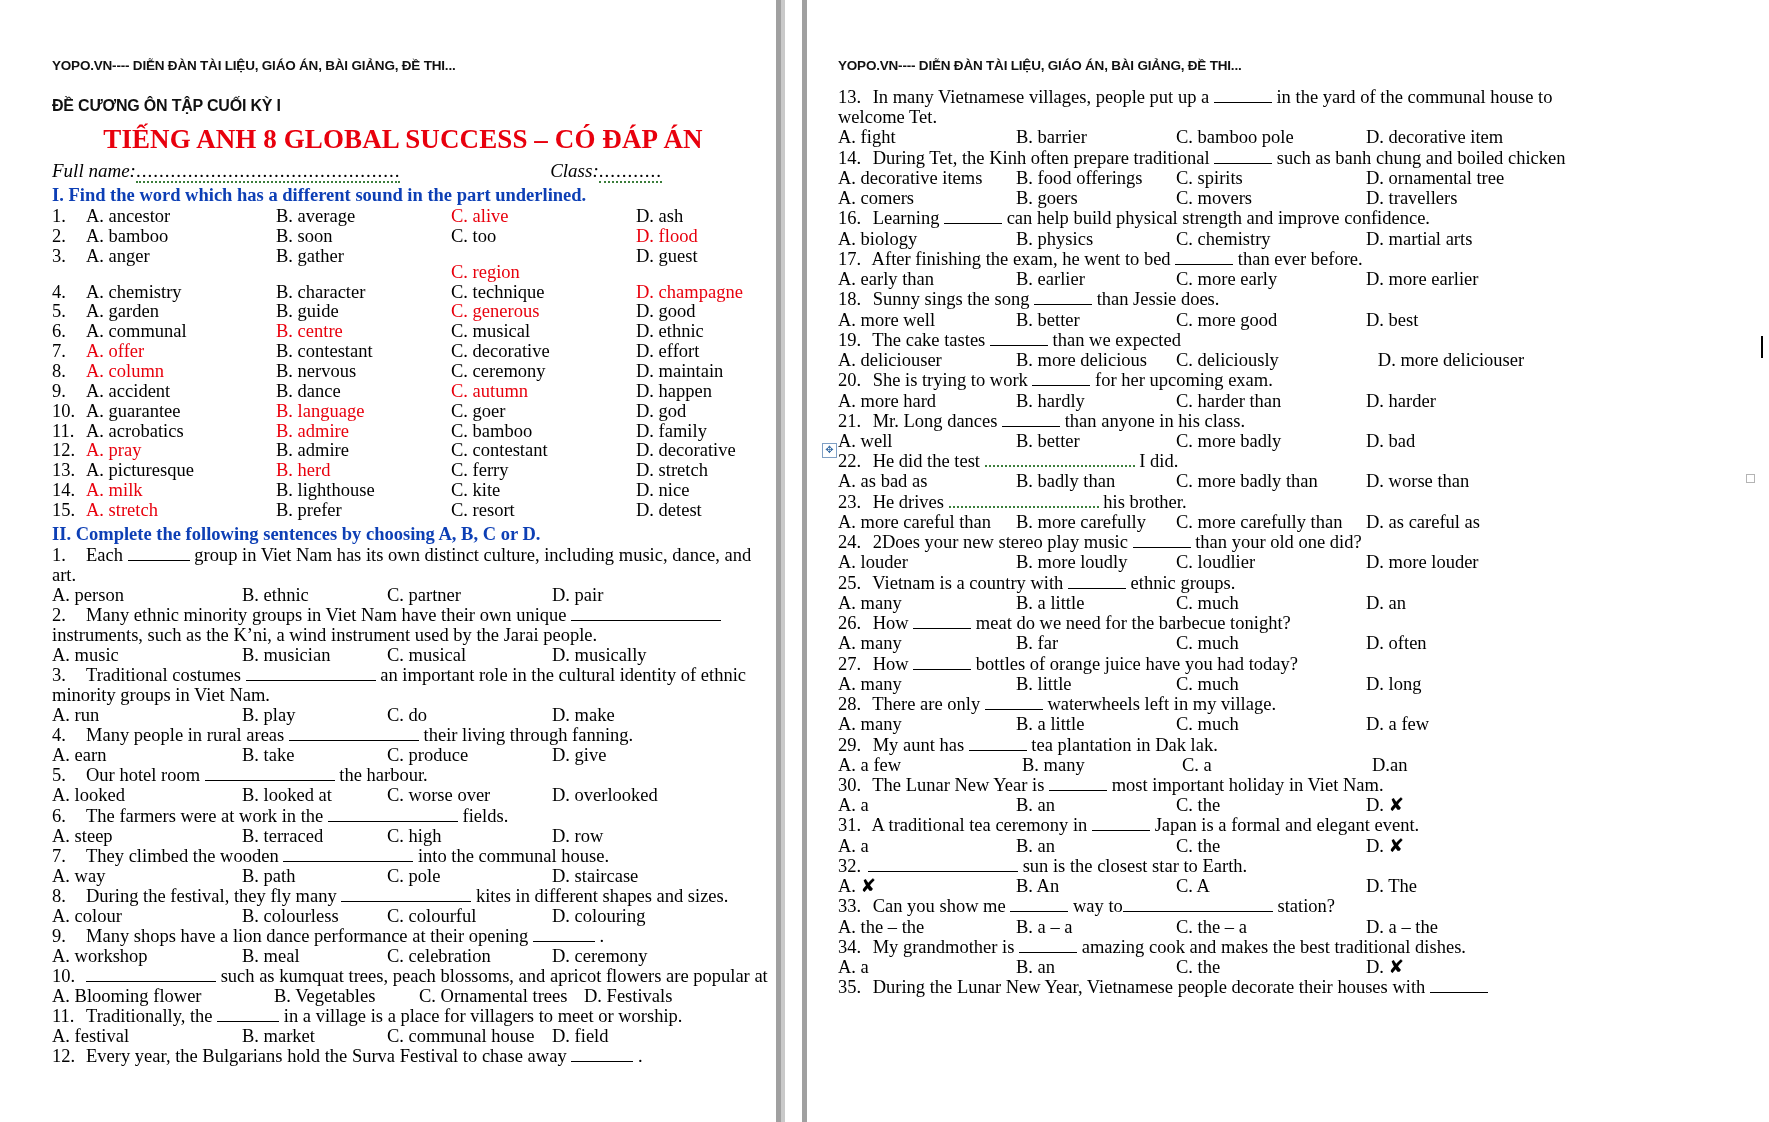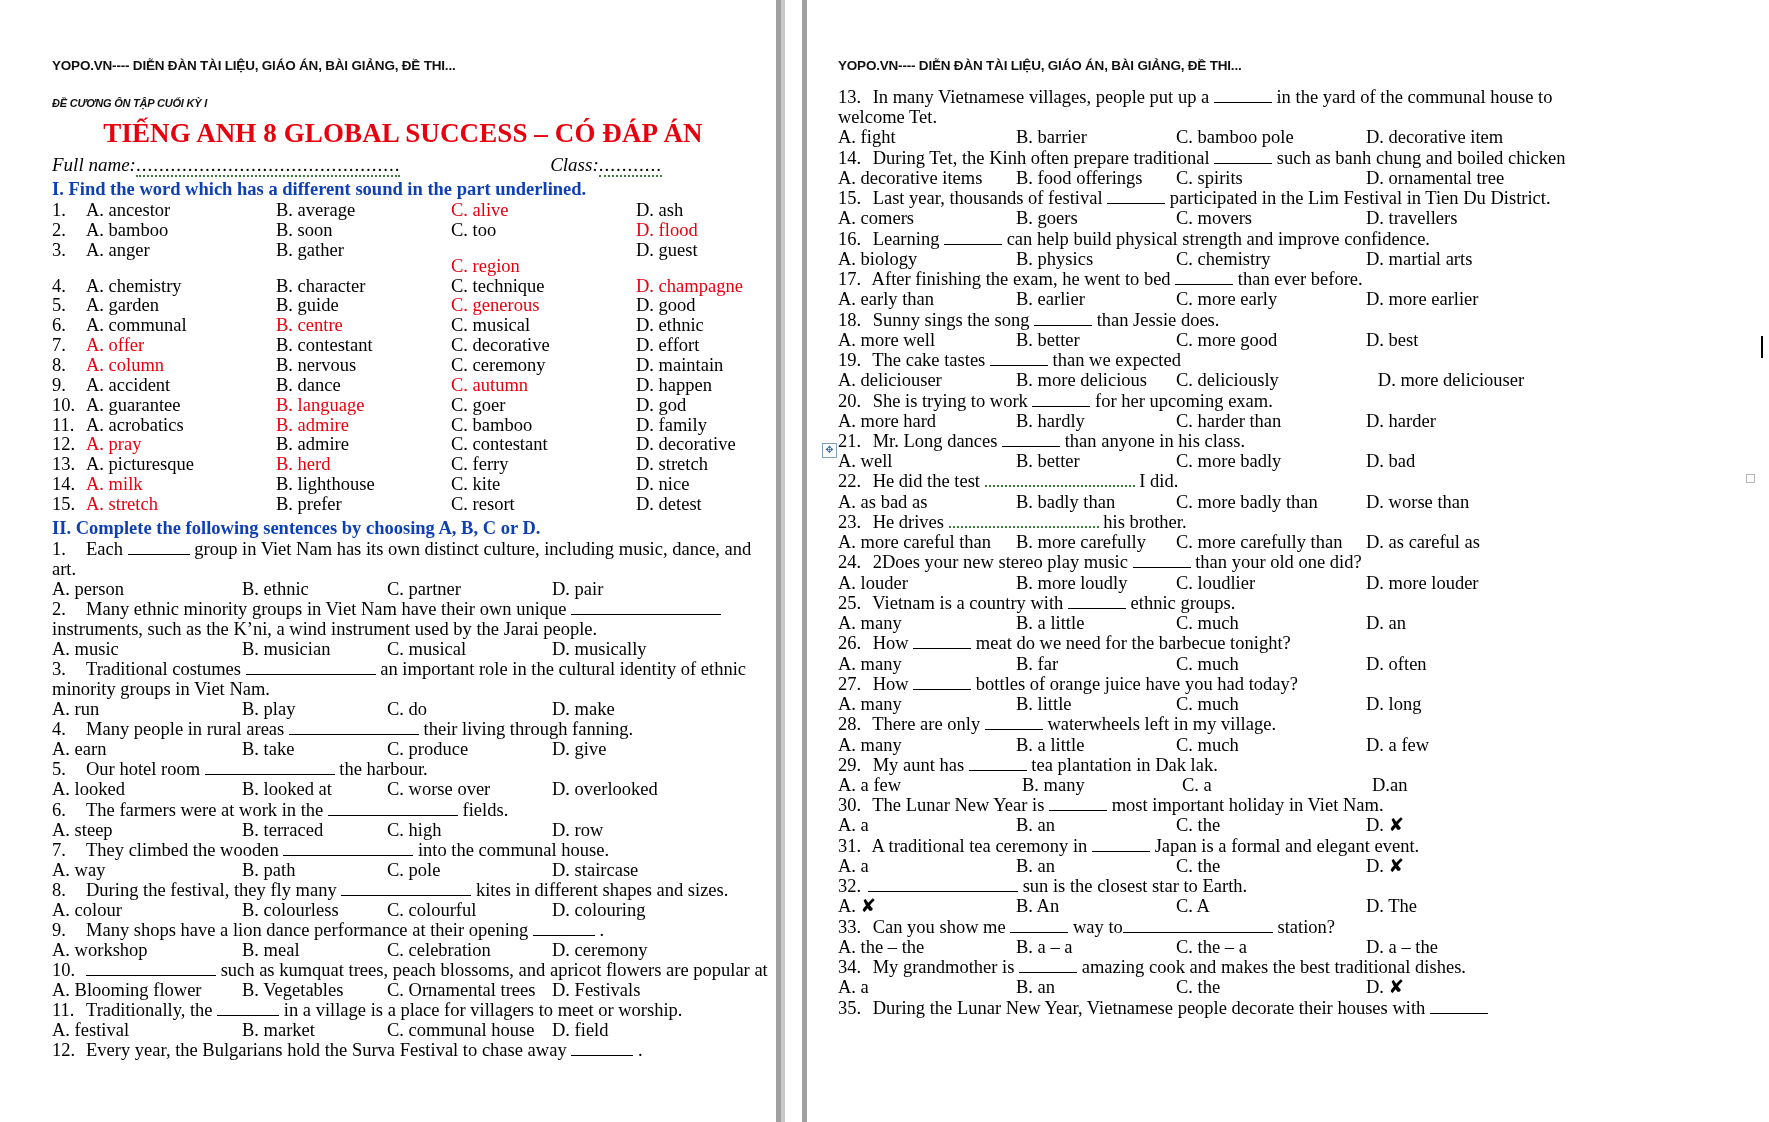--- a/index.html
+++ b/index.html
@@ -8,21 +8,21 @@
 
   
   .page{position:relative;background:#ffffff;height:1122px;box-sizing:border-box;overflow:hidden;}
   .page-left{width:772px;padding:0 18px 0 52px;}
   .gutter{width:48px;height:1122px;background:linear-gradient(to right,#ffffff 0px,#ffffff 4px,#9a9a9a 4px,#9a9a9a 9px,#c9c9c9 9px,#c9c9c9 13px,#ffffff 13px);position:relative;}
   .gutter .edge-l{position:absolute;left:4px;top:0;width:5px;height:1122px;background:#a0a0a0;}
   .gutter .edge-r{position:absolute;left:30px;top:0;width:5px;height:1122px;background:#a0a0a0;}
   .page-right{width:949px;padding:0 18px 0 18px;}
 
   .hdr{font-family:"Liberation Sans",sans-serif;font-weight:bold;font-size:13.5px;letter-spacing:-0.2px;color:#111;margin-top:58px;}
-  .subhdr{font-family:"Liberation Sans",sans-serif;font-weight:bold;font-size:11px;color:#111;margin-top:24px;letter-spacing:-0.2px;font-style:italic;}
+  .subhdr{font-family:"Liberation Sans",sans-serif;font-weight:bold;font-size:16px;color:#111;margin-top:24px;letter-spacing:-0.2px;}
   .title{color:#e8000d;font-weight:bold;font-size:27px;text-align:center;margin-top:9px;font-family:"Liberation Serif",serif;letter-spacing:0.1px;}
   .nameline{margin-top:5px;font-size:19px;font-style:italic;display:flex;justify-content:space-between;padding-right:92px;}
   .dots{font-style:normal;letter-spacing:1px;border-bottom:2px dotted #3a7d3a;}
   .secttl{color:#0d3fb5;font-weight:bold;font-size:18.5px;margin-top:3px;}
   .qrow{display:flex;font-size:18.5px;line-height:1.02;margin-top:1px;white-space:nowrap;}
   .num{width:34px;flex:0 0 34px;}
   .opt{flex:0 0 auto;}
   .red{color:#e8000d;}
 
   
@@ -232,21 +232,21 @@
         <div class="pline"><span style="display: inline-block; width: 34px;">9.</span><span>Many shops have a lion dance performance at their opening </span><span class="blank" style="width: 62px;"></span><span> .</span></div>
         <div class="optrow">
           <span class="opt" style="width: 190px;">A. workshop</span>
           <span class="opt" style="width: 145px;">B. meal</span>
           <span class="opt" style="width: 165px;">C. celebration</span>
           <span class="opt" style="width: 160px;">D. ceremony</span>
         </div>
         <div class="pline"><span style="display: inline-block; width: 34px;">10.</span><span class="blank" style="width: 130px;"></span><span> such as kumquat trees, peach blossoms, and apricot flowers are popular at Tet.</span></div>
         <div class="optrow">
           <span class="opt" style="width: 190px;">A. Blooming flower</span>
-          <span class="opt" style="width: 145px;">B. Vegetables</span>
+          <span class="opt" style="width: 145px; margin-left: 32px;">B. Vegetables</span>
           <span class="opt" style="width: 165px;">C. Ornamental trees</span>
           <span class="opt" style="width: 160px;">D. Festivals</span>
         </div>
         <div class="pline"><span style="display: inline-block; width: 34px;">11.</span><span>Traditionally, the </span><span class="blank" style="width: 62px;"></span><span> in a village is a place for villagers to meet or worship.</span></div>
         <div class="optrow">
           <span class="opt" style="width: 190px;">A. festival</span>
           <span class="opt" style="width: 145px;">B. market</span>
           <span class="opt" style="width: 165px;">C. communal house</span>
           <span class="opt" style="width: 160px;">D. field</span>
         </div>
@@ -271,21 +271,20 @@
           <span class="opt" style="width: 190px;">C. bamboo pole</span>
           <span class="opt" style="width: 170px;">D. decorative item</span>
         </div>
         <div class="rline"><span class="rnum">14.</span><span>  During Tet, the Kinh often prepare traditional </span><span class="blank" style="width: 58px;"></span><span> such as banh chung and boiled chicken</span></div>
         <div class="ropts">
           <span class="opt" style="width: 178px;">A. decorative items</span>
           <span class="opt" style="width: 160px;">B. food offerings</span>
           <span class="opt" style="width: 190px;">C. spirits</span>
           <span class="opt" style="width: 170px;">D.  ornamental tree</span>
         </div>
-        <div class="rline"><span class="rnum">15.</span><span>  Last year, thousands of festival </span><span class="blank" style="width: 58px;"></span><span> participated in the Lim Festival in Tien Du District.</span></div>
         <div class="ropts">
           <span class="opt" style="width: 178px;">A. comers</span>
           <span class="opt" style="width: 160px;">B. goers</span>
           <span class="opt" style="width: 190px;">C. movers</span>
           <span class="opt" style="width: 170px;">D. travellers</span>
         </div>
         <div class="rline"><span class="rnum">16.</span><span>  Learning </span><span class="blank" style="width: 58px;"></span><span> can help build physical strength and improve confidence.</span></div>
         <div class="ropts">
           <span class="opt" style="width: 178px;">A. biology</span>
           <span class="opt" style="width: 160px;">B. physics</span>

